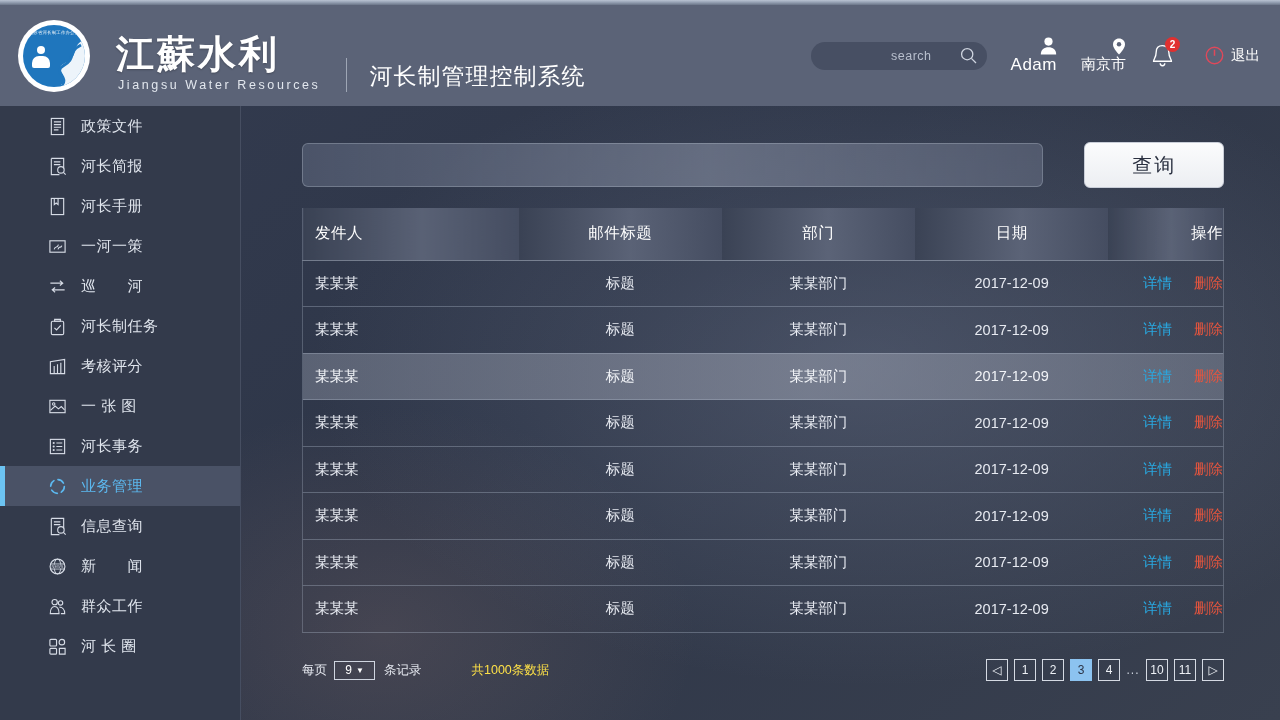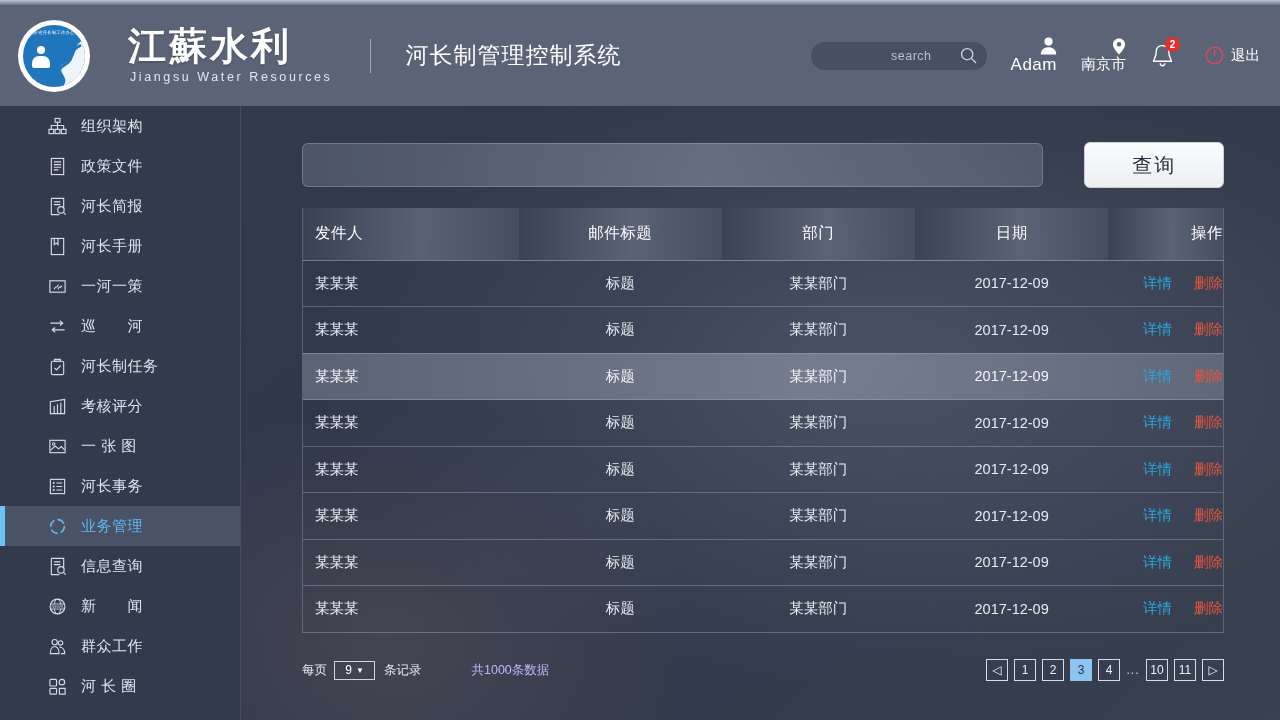--- a/index.html
+++ b/index.html
@@ -16,21 +16,21 @@
     position:absolute; left:0; top:0; width:1280px; height:5px;
     background:linear-gradient(180deg,#b9c3d2 0%,#9aa6b8 40%,#6b7588 100%);
   }
 
   
   #header{
     position:absolute; left:0; top:5px; width:1280px; height:101px;
     background:#5b6377;
     display:flex; align-items:center;
   }
-  #brand{ display:flex; align-items:center; padding-left:18px;gap:12px; }
+  #brand{ display:flex; align-items:flex-end; padding-left:18px; }
   .logo-circle{
     width:72px; height:72px; border-radius:50%;
     background:#ffffff;
     display:flex; align-items:center; justify-content:center;
     flex:0 0 auto;
   }
   .logo-inner{
     width:62px; height:62px; border-radius:50%;
     background:#1f76bd; position:relative; overflow:hidden;
   }
@@ -190,21 +190,21 @@
     display:flex; align-items:center;
   }
   #pager-left{ display:flex; align-items:center; font-size:12.5px; color:#e6e9f0; }
   #per-page-label{ margin-right:7px; }
   #per-page-select{
     width:41px; height:19px; border:1px solid #cfd5e0; background:transparent;
     color:#ffffff; font-size:12px; display:flex; align-items:center;
     justify-content:center; gap:4px; cursor:pointer;
   }
   #per-page-unit{ margin-left:9px; }
-  #total-records{ margin-left:50px; font-size:12.5px; color:#c4b5fd; }
+  #total-records{ margin-left:50px; font-size:12.5px; color:#fde047; }
   #pager-right{ margin-left:auto; display:flex; align-items:center; gap:6px; }
   .pg{
     width:22px; height:22px; border:1px solid #d5dae3;
     display:flex; align-items:center; justify-content:center;
     font-size:12px; color:#eef1f6; cursor:pointer; background:transparent;
     font-family:inherit; line-height:1;
   }
   .pg.current{ background:#8cc3f0; color:#2b3345; border-color:#8cc3f0; }
   .pg.ellipsis{ border:none; width:14px; color:#cdd3de; letter-spacing:1px; cursor:default; }
 </style>
@@ -278,32 +278,20 @@
       </svg>
       <span id="logout-label">退出</span>
     </div>
 
   </div>
 </div>
 
 <div id="body-area"></div>
 
 <nav id="sidebar">
-    <div class="nav-item">
-      <span class="nav-icon">
-        <svg viewBox="0 0 20 20" width="19" height="19">
-          <rect x="7.5" y="1.5" width="5" height="4" fill="none" stroke="#d7dce6" stroke-width="1.2"></rect>
-          <rect x="1" y="13" width="5" height="4.5" fill="none" stroke="#d7dce6" stroke-width="1.2"></rect>
-          <rect x="7.5" y="13" width="5" height="4.5" fill="none" stroke="#d7dce6" stroke-width="1.2"></rect>
-          <rect x="14" y="13" width="5" height="4.5" fill="none" stroke="#d7dce6" stroke-width="1.2"></rect>
-          <path d="M10 5.5 V9 M3.5 13 V9 H16.5 V13 M10 9 V13" fill="none" stroke="#d7dce6" stroke-width="1.2"></path>
-        </svg>
-      </span>
-      <span class="nav-label">组织架构</span>
-    </div>
     <div class="nav-item">
       <span class="nav-icon">
         <svg viewBox="0 0 20 20" width="19" height="19">
           <rect x="3.5" y="1.5" width="13" height="17" fill="none" stroke="#d7dce6" stroke-width="1.2"></rect>
           <path d="M6.2 5.2 H13.8 M6.2 8 H13.8 M6.2 10.8 H13.8 M6.2 13.6 H11" stroke="#d7dce6" stroke-width="1.2"></path>
         </svg>
       </span>
       <span class="nav-label">政策文件</span>
     </div>
     <div class="nav-item">

